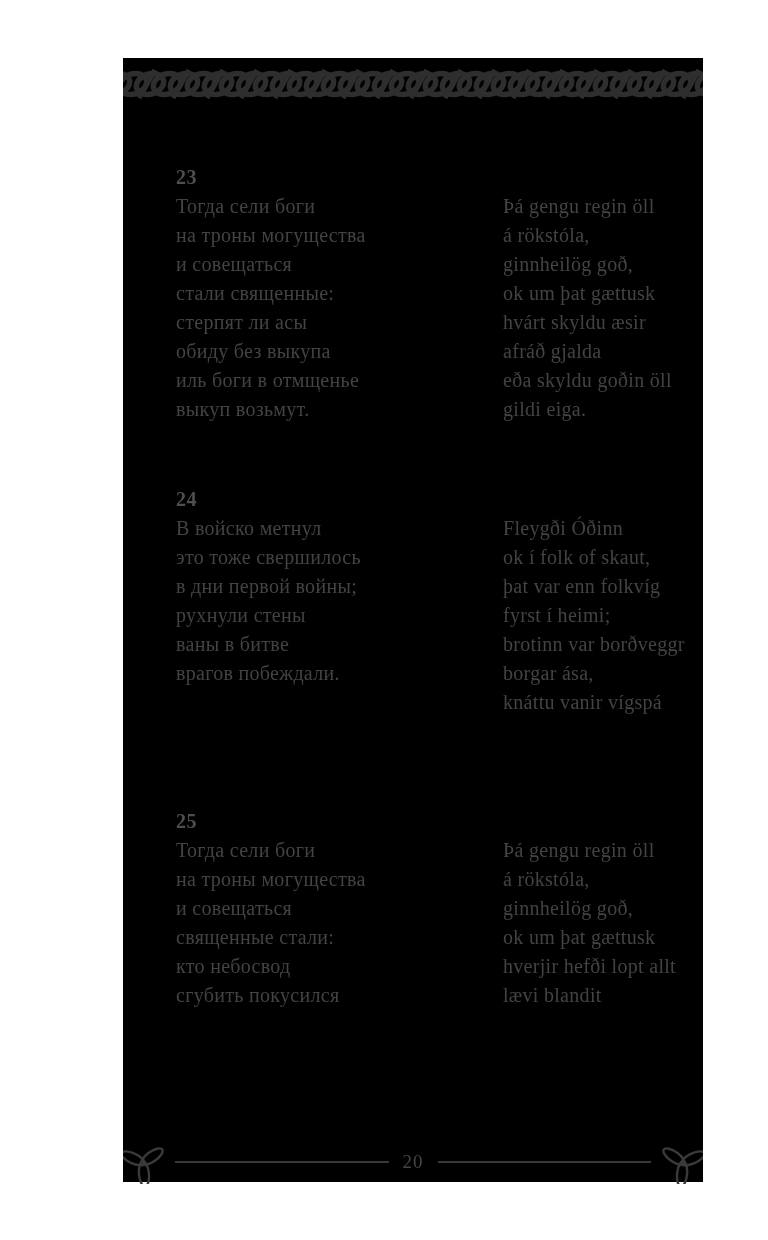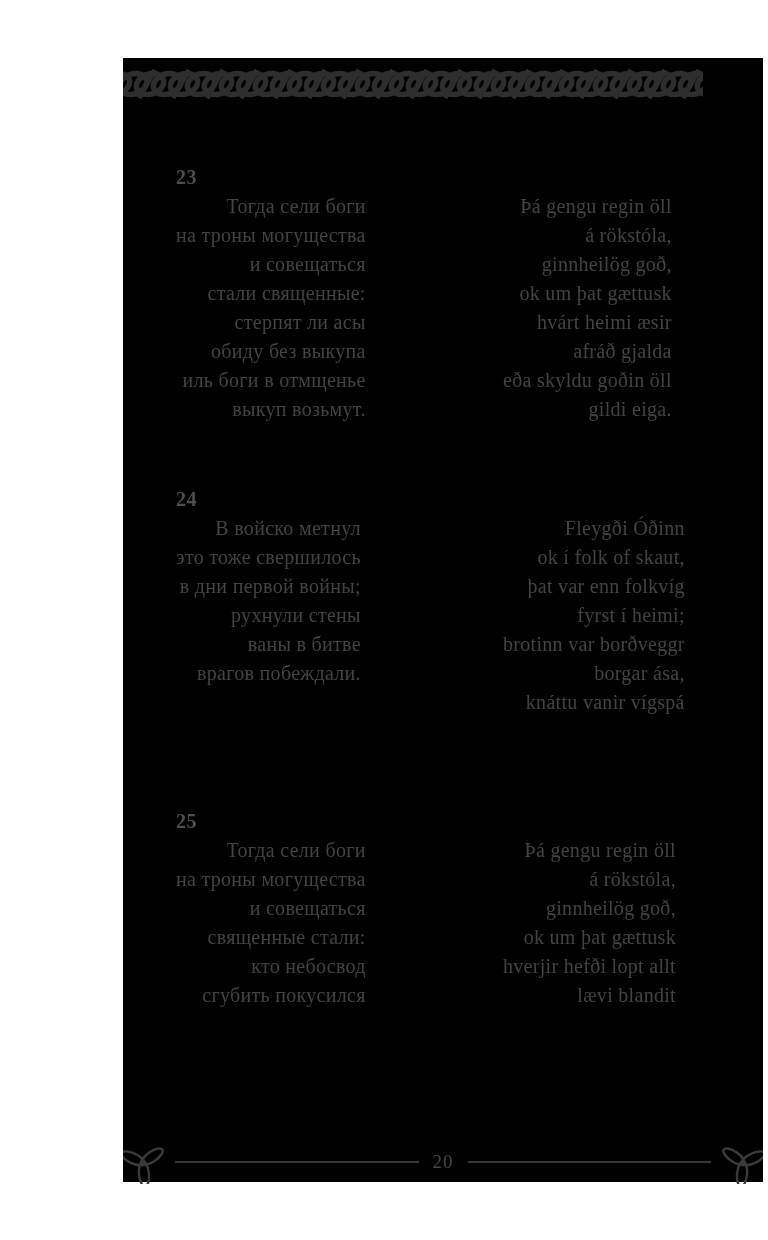--- a/index.html
+++ b/index.html
@@ -6,37 +6,37 @@
   body{
     width:768px;height:1240px;
     background:#ffffff;
     font-family:"Liberation Serif","DejaVu Serif",serif;
     position:relative;
     overflow:hidden;
   }
   .page{
     position:absolute;
     left:123px;top:58px;
-    width:640px;height:1124px;
+    width:580px;height:1124px;
     background:#000000;
   }
   .knot-band{
     position:absolute;
     left:0;top:4px;
     width:580px;height:44px;
     display:block;
   }
   .stanza{position:absolute;left:0;width:100%;}
   .stanza-number{
     position:absolute;left:53px;top:0;
     font-size:20px;line-height:29px;
     font-weight:bold;color:#4e4e4e;
     letter-spacing:0.5px;
   }
-  .col{position:absolute;top:29px;text-align:right;}
+  .col{position:absolute;top:29px;}
   .col-ru{left:53px;}
   .col-on{left:354px;margin-left:26px;}
   .verse-line{
     font-size:20px;line-height:29px;height:29px;
     color:#434343;white-space:nowrap;
     letter-spacing:0.3px;
   }
   .s23{top:105px;}
   .s24{top:427px;}
   .s25{top:749px;}
@@ -87,21 +87,21 @@
         <div class="verse-line">стерпят ли асы</div>
         <div class="verse-line">обиду без выкупа</div>
         <div class="verse-line">иль боги в отмщенье</div>
         <div class="verse-line">выкуп возьмут.</div>
       </div>
     <div class="col col-on">
         <div class="verse-line">Þá gengu regin öll</div>
         <div class="verse-line">á rökstóla,</div>
         <div class="verse-line">ginnheilög goð,</div>
         <div class="verse-line">ok um þat gættusk</div>
-        <div class="verse-line">hvárt heimi æsir</div>
+        <div class="verse-line">hvárt skyldu æsir</div>
         <div class="verse-line">afráð gjalda</div>
         <div class="verse-line">eða skyldu goðin öll</div>
         <div class="verse-line">gildi eiga.</div>
       </div>
   </section>
 
   <section class="stanza s24">
     <div class="stanza-number">24</div>
     <div class="col col-ru">
         <div class="verse-line">В войско метнул</div>

